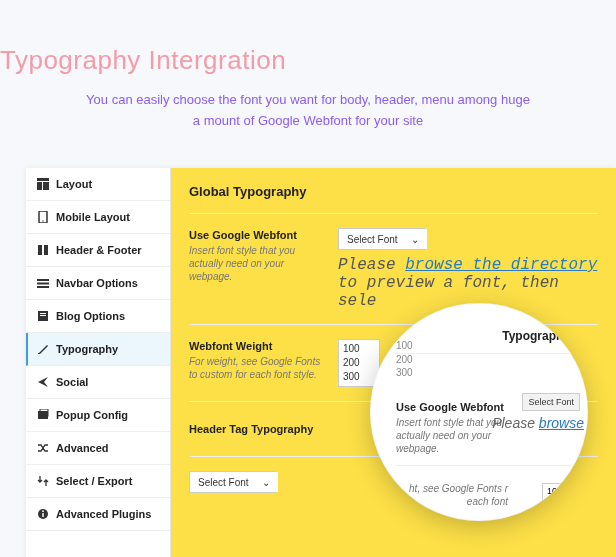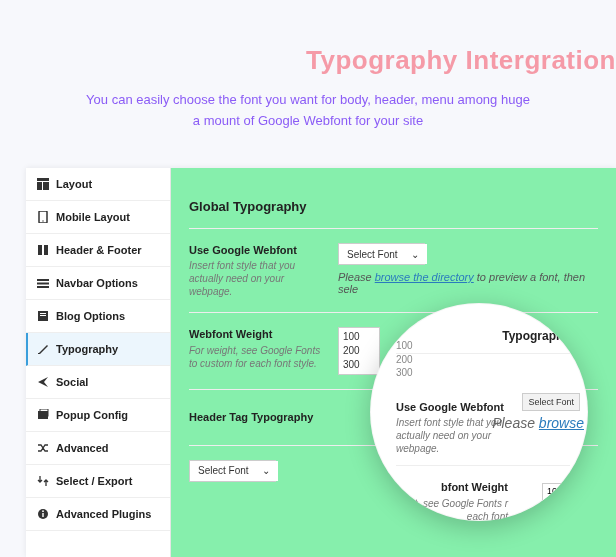--- a/index.html
+++ b/index.html
@@ -5,42 +5,42 @@
   * { box-sizing: border-box; margin: 0; padding: 0; }
   body {
     width: 616px;
     height: 557px;
     background: #f7f8fc;
     font-family: -apple-system, BlinkMacSystemFont, "Segoe UI", Arial, sans-serif;
     overflow: hidden;
     position: relative;
   }
   .page-title {
-    text-align: right;
+    text-align: left;
     color: #f59aa7;
     font-size: 26px;
-    font-weight: 700;
+    font-weight: 400;
     margin-top: 45px;
     letter-spacing: 0.5px;
   }
   .page-subtitle {
     text-align: center;
     color: #8b5cf6;
     font-size: 13px;
     line-height: 1.6;
     margin: 14px auto 0;
     max-width: 450px;
   }
   .admin-panel {
     position: absolute;
     left: 26px;
     right: 0;
     top: 168px;
     bottom: 0;
-    background: #86efac;
+    background: #fde047;
     display: flex;
     box-shadow: 0 0 6px rgba(0,0,0,0.08);
     overflow: hidden;
   }
   .sidebar {
     width: 145px;
     border-right: 1px solid #e5e5e5;
     background: #fff;
     flex-shrink: 0;
   }
@@ -71,21 +71,21 @@
   }
   .content {
     flex: 1;
     padding: 0 18px 0 18px;
     overflow: hidden;
   }
   .section-header {
     font-size: 13px;
     font-weight: 700;
     color: #222;
-    padding: 31px 0 14px;
+    padding: 16px 0 14px;
     border-bottom: 1px solid #eee;
   }
   .field-row {
     display: flex;
     padding: 14px 0;
     border-bottom: 1px solid #eee;
     gap: 14px;
   }
   .field-left {
     width: 135px;
@@ -130,23 +130,24 @@
     display: flex;
     align-items: center;
     justify-content: center;
     border-left: 1px solid #ccc;
     background: #eee;
     height: 100%;
   }
   .chev { font-size: 9px; color:#555; }
   .hint {
     margin-top: 6px;
-    font-size: 11px;
+    font-size: 16px;
     color: #555;
     font-style: italic;
+    font-family: Liberation Mono, monospace;
   }
   .hint a {
     color: #2a7bbd;
     text-decoration: underline;
     font-style: italic;
   }
   .num-list {
     border: 1px solid #ccc;
     width: 42px;
     font-size: 10px;
@@ -403,21 +404,20 @@
         <div class="field-label">Use Google Webfont</div>
         <div class="field-desc">Insert font style that you actually need on your webpage.</div>
       </div>
     </div>
     <div class="mag-select">Select Font</div>
     <div class="mag-hint">
       <span>Please </span><a href="#">browse</a>
     </div>
     <div class="mag-row" style="border-bottom:none; justify-content:flex-start; padding-top:14px;">
       <div class="field-left" style="text-align:right;">
-        <div class="field-label">bfont Weight</div>
         <div class="field-desc">ht, see Google Fonts r each font</div>
       </div>
     </div>
     <div class="mag-num-list">
       <div>100</div>
       <div>200</div>
     </div>
   </div>
 </div>
 

